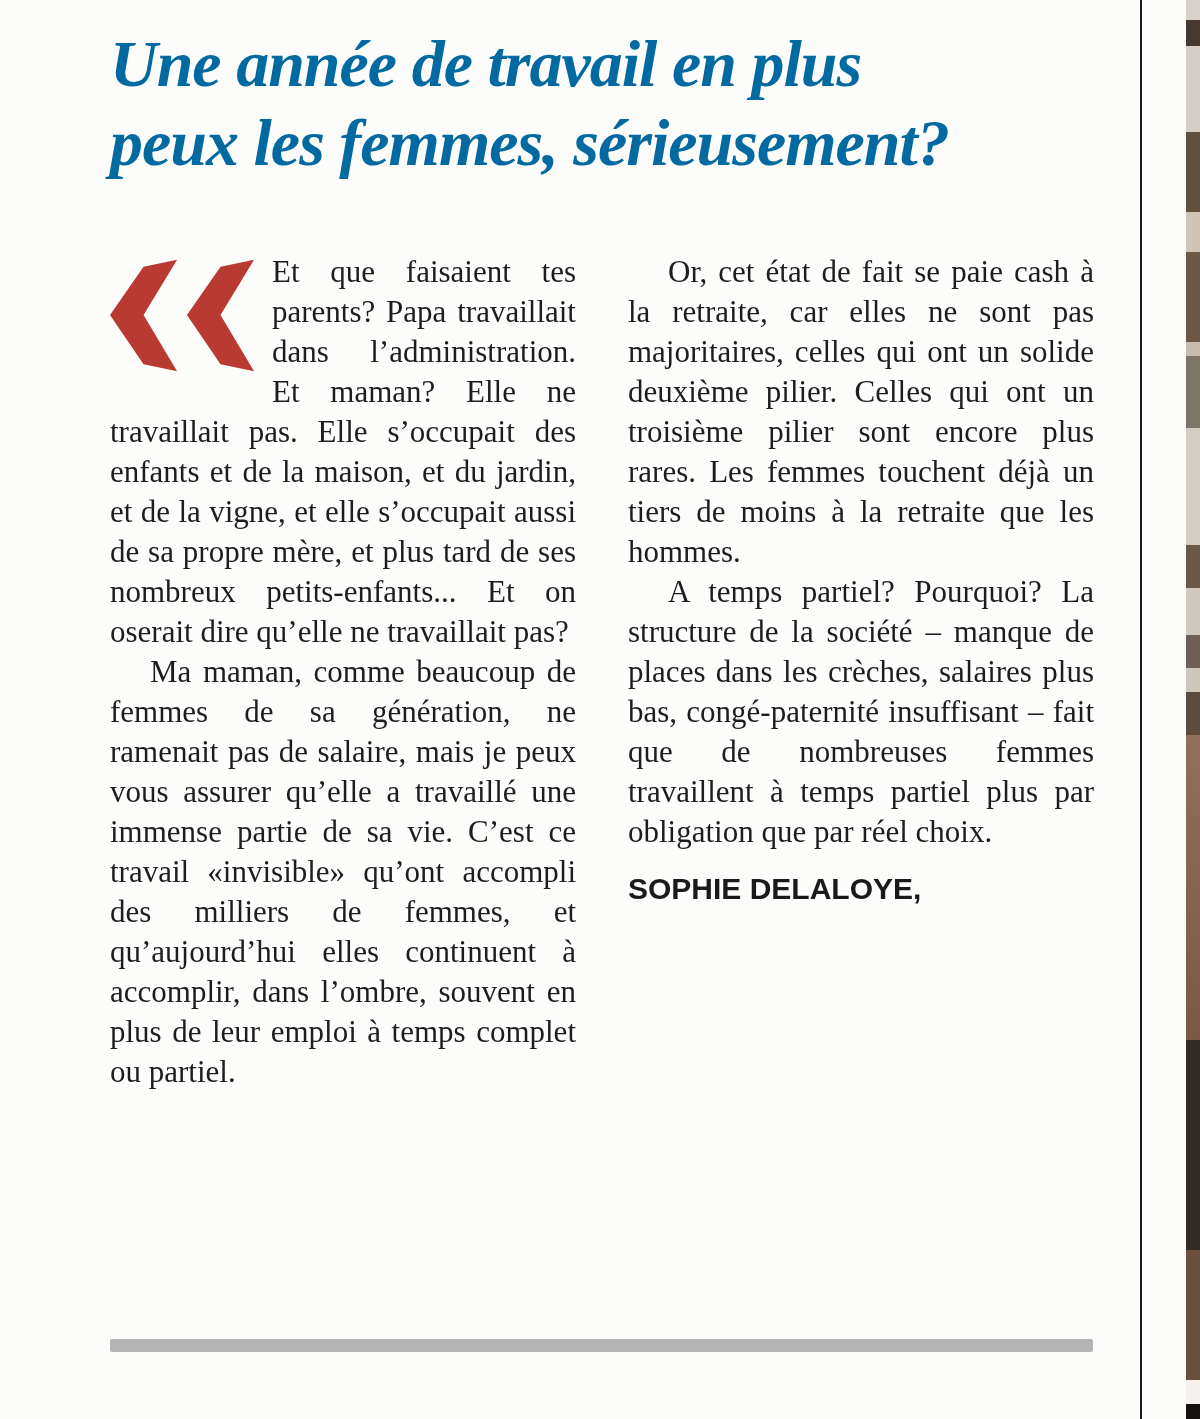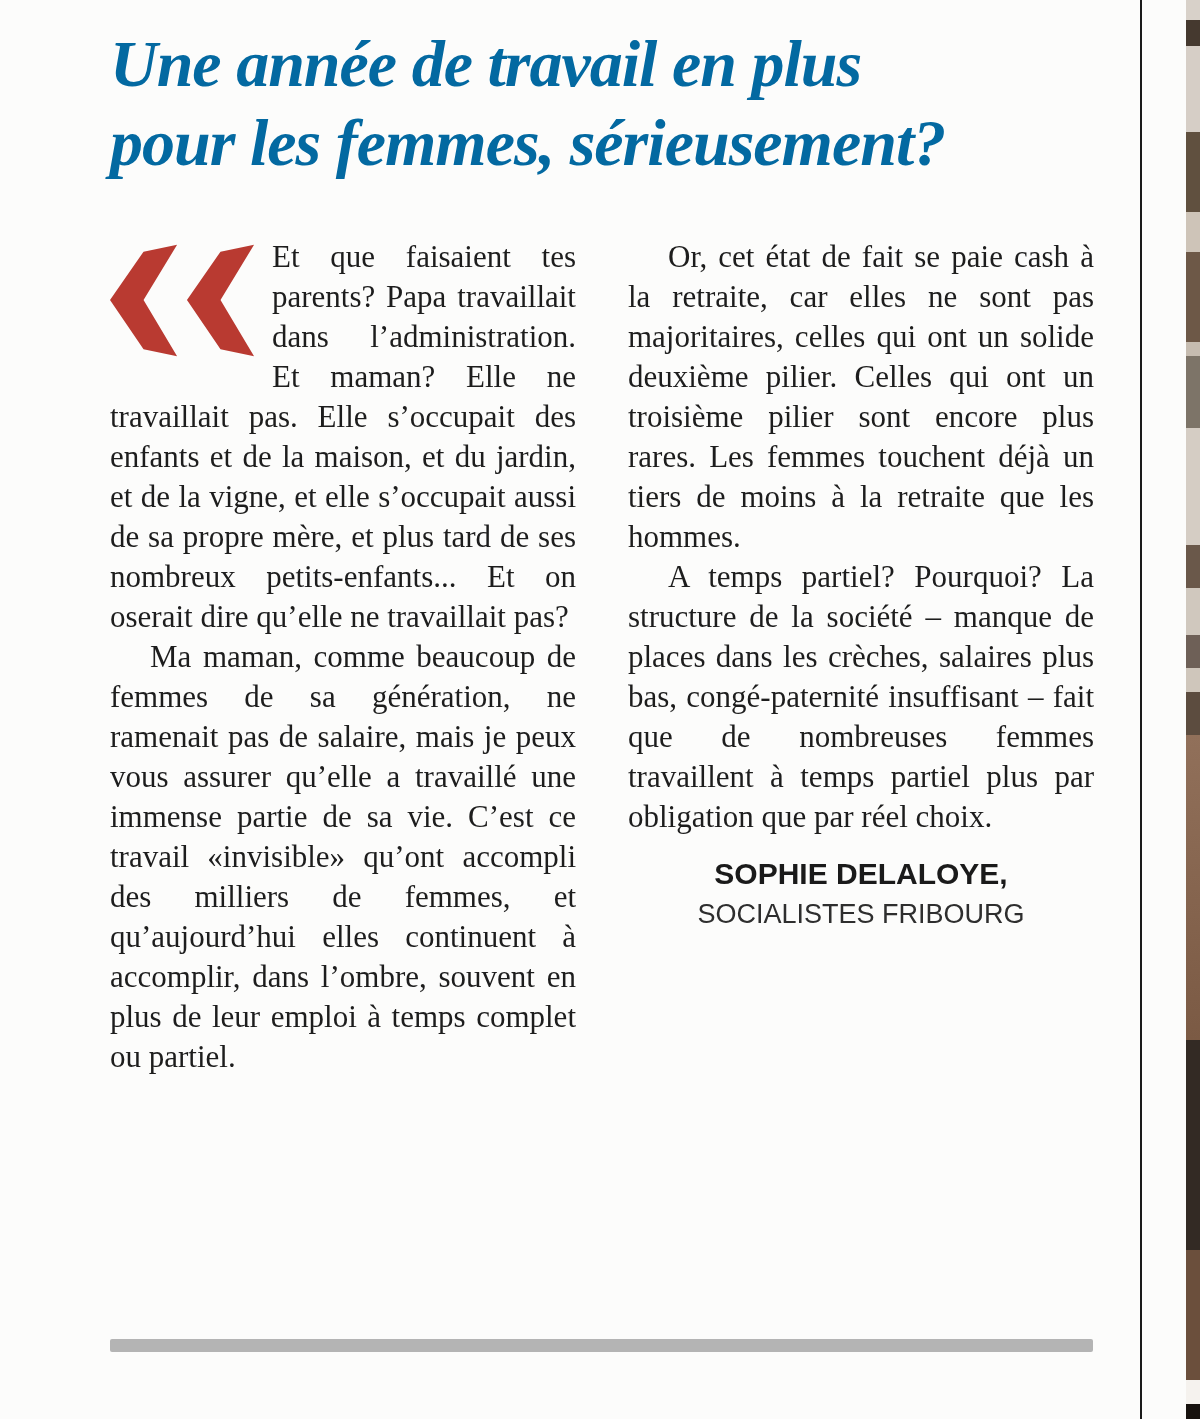--- a/index.html
+++ b/index.html
@@ -22,21 +22,21 @@
     font-style: italic;
     font-weight: bold;
     font-size: 66px;
     line-height: 79px;
     letter-spacing: -1px;
     color: #0369a1;
   }
   .headline span { display: block; }
   .columns {
     position: absolute;
-    left: 110px; top: 237px;
+    left: 110px; top: 252px;
     width: 985px;
     display: flex;
     gap: 52px;
   }
   .col {
     width: 466px;
     font-size: 31px;
     line-height: 40px;
     color: #1d1d1d;
     text-align: justify;
@@ -50,21 +50,21 @@
   .dropcap-quote svg { display: block; width: 100%; height: 100%; }
   .endmark {
     display: inline-block;
     width: 42px; height: 29px;
     vertical-align: -3px;
     margin-left: 9px;
   }
   .endmark svg { display: block; width: 100%; height: 100%; }
   .signature {
     margin-top: 16px;
-    text-align: center;
+    text-align: left;
     font-family: "Liberation Sans", sans-serif;
     color: #262626;
   }
   .signature .sig-name {
     font-weight: bold;
     font-size: 30px;
     line-height: 41px;
     color: #1a1a1a;
   }
   .signature .sig-role {
@@ -112,21 +112,21 @@
       #17120e 1404px, #17120e 1419px);
   }
 </style>
 </head>
 <body>
 
 <div class="page">
 
   <h1 class="headline">
     <span>Une année de travail en plus</span>
-    <span>pour les femmes, sérieusement?</span>
+    <span>peux les femmes, sérieusement?</span>
   </h1>
 
   <div class="columns">
 
     <div class="col">
       <p>
         <span class="dropcap-quote">
           <svg viewBox="0 0 150 113" xmlns="http://www.w3.org/2000/svg" aria-hidden="true">
             <polygon points="34,7 0,56 34,106 68,113 34,56 68,0" fill="#b93a31"></polygon>
             <polygon points="112,7 78,56 112,106 146,113 112,56 146,0" fill="#b93a31"></polygon>
@@ -141,21 +141,20 @@
 
     <div class="col">
       <p class="indent">
         <span>Or, cet état de fait se paie cash à la retraite, car elles ne sont pas majoritaires, celles qui ont un solide deuxième pilier. Celles qui ont un troisième pilier sont encore plus rares. Les femmes touchent déjà un tiers de moins à la retraite que les hommes.</span>
       </p>
       <p class="indent">
         <span>A temps partiel? Pourquoi? La structure de la société – manque de places dans les crèches, salaires plus bas, congé-paternité insuffisant – fait que de nombreuses femmes travaillent à temps partiel plus par obligation que par réel choix.</span>
       </p>
       <div class="signature">
         <div class="sig-name">SOPHIE DELALOYE,</div>
-        <div class="sig-role">SOCIALISTES FRIBOURG</div>
       </div>
     </div>
 
   </div>
 
   <div class="bottom-rule"></div>
   <div class="page-edge-line"></div>
   <div class="photo-sliver"></div>
 
 </div>

